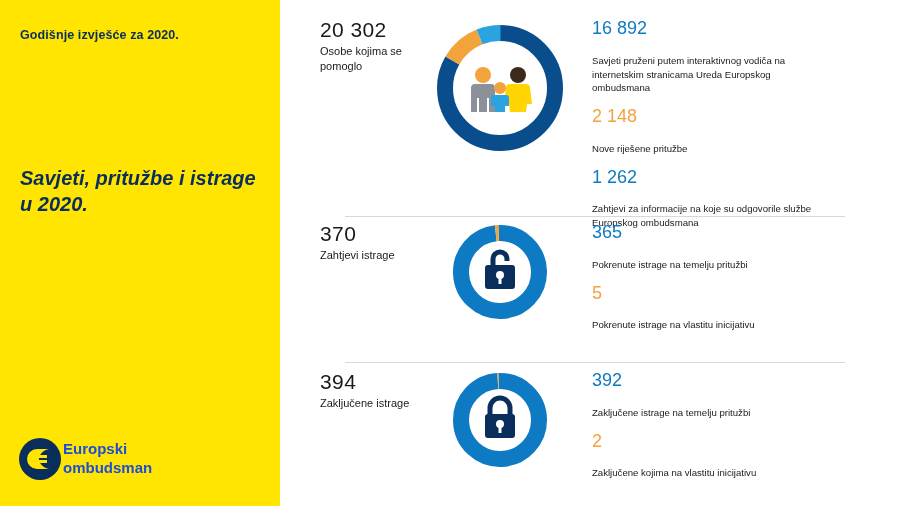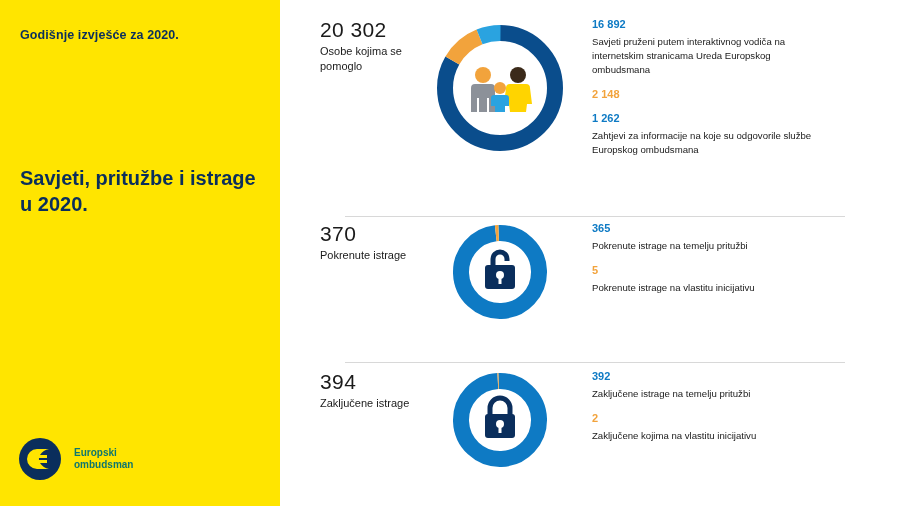--- a/index.html
+++ b/index.html
@@ -38,39 +38,40 @@
   }
   .headline {
     position: absolute;
     left: 20px;
     top: 165px;
     width: 240px;
     font-size: 20px;
     font-weight: bold;
     line-height: 1.3;
     color: #0a2e5c;
+    font-style: italic;
   }
   .logo {
     position: absolute;
     left: 18px;
     bottom: 25px;
     display: flex;
     align-items: center;
   }
   .logo-mark {
     width: 44px;
     height: 44px;
     flex: 0 0 auto;
   }
   .logo-text {
-    margin-left: 12px;
-    font-size: 10px;
+    margin-left: 1px;
+    font-size: 15px;
     font-weight: bold;
     line-height: 1.25;
-    color: #0f766e;
+    color: #1d4ed8;
   }
   
   .right-panel {
     position: absolute;
     left: 280px; top: 0;
     width: 620px;
     height: 506px;
     background: #ffffff;
   }
   .section {
@@ -116,31 +117,31 @@
     justify-content: center;
   }
   .col-right {
     width: 240px;
     padding-left: 12px;
     box-sizing: border-box;
   }
   .stat { margin-bottom: 11px; }
   .stat:last-child { margin-bottom: 0; }
   .stat-num {
-    font-size: 11px;
-    font-weight: bold;
+    font-size: 18px;
+    font-weight: normal;
     line-height: 1.2;
   }
   .stat-num.blue { color: #0e7ac4; }
   .stat-num.orange { color: #f2a33c; }
   .stat-desc {
     font-size: 9.6px;
     color: #1a1a1a;
     line-height: 1.45;
-    margin-top: 4px;
+    margin-top: 14px;
   }
 </style>
 </head>
 <body>
 
 <div class="page">
 
   <div class="left-panel">
     <div class="kicker">Godišnje izvješće za 2020.</div>
     <div class="headline">Savjeti, pritužbe i istrage u 2020.</div>
@@ -187,32 +188,33 @@
           </g>
         </svg>
       </div>
       <div class="col-right">
         <div class="stat">
           <div class="stat-num blue">16 892</div>
           <div class="stat-desc">Savjeti pruženi putem interaktivnog vodiča na internetskim stranicama Ureda Europskog ombudsmana</div>
         </div>
         <div class="stat">
           <div class="stat-num orange">2 148</div>
+          <div class="stat-desc">Nove riješene pritužbe</div>
         </div>
         <div class="stat">
           <div class="stat-num blue">1 262</div>
           <div class="stat-desc">Zahtjevi za informacije na koje su odgovorile službe Europskog ombudsmana</div>
         </div>
       </div>
     </div>
 
     <div class="section sec2">
       <div class="col-left">
         <div class="big-number">370</div>
-        <div class="big-label">Pokrenute istrage</div>
+        <div class="big-label">Zahtjevi istrage</div>
       </div>
       <div class="col-graphic">
         <svg width="100" height="100" viewBox="0 0 100 100">
           <circle cx="50" cy="50" r="39" fill="none" stroke="#0e7ac4" stroke-width="16" stroke-dasharray="241.7 3.3" transform="rotate(-92 50 50)"></circle>
           <circle cx="50" cy="50" r="39" fill="none" stroke="#f2a33c" stroke-width="16" stroke-dasharray="3.3 241.7" stroke-dashoffset="-241.7" transform="rotate(-92 50 50)"></circle>
           <g>
             <path d="M43 43 v-6 a7 7 0 0 1 14 0 v2" fill="none" stroke="#0a2e5c" stroke-width="5"></path>
             <rect x="35" y="43" width="30" height="24" rx="3" fill="#0a2e5c"></rect>
             <circle cx="50" cy="53" r="4" fill="#ffffff"></circle>
             <rect x="48.5" y="55" width="3" height="7" fill="#ffffff"></rect>

